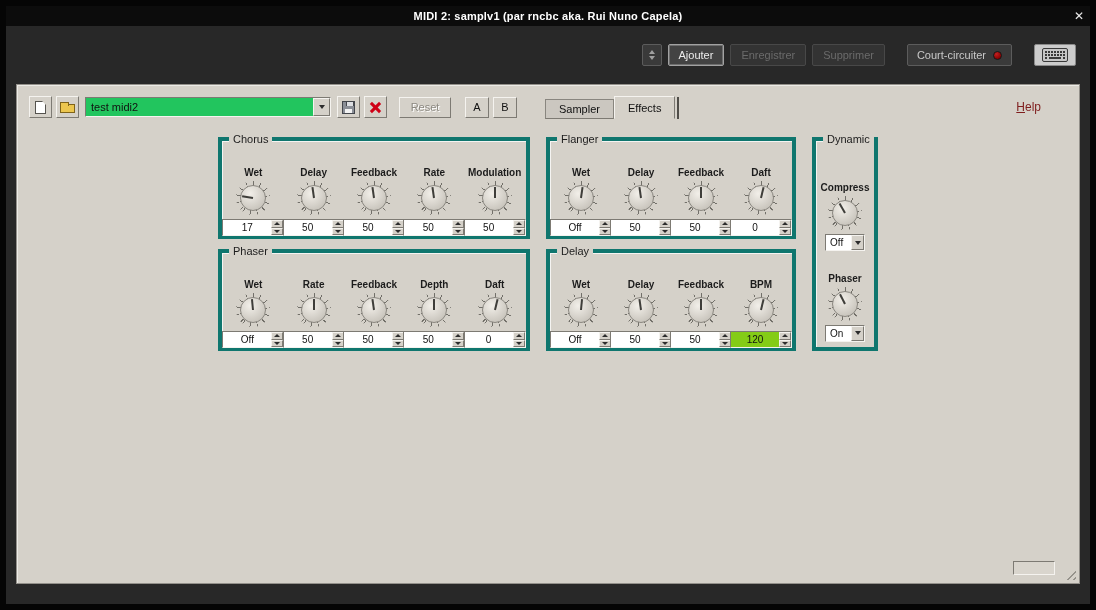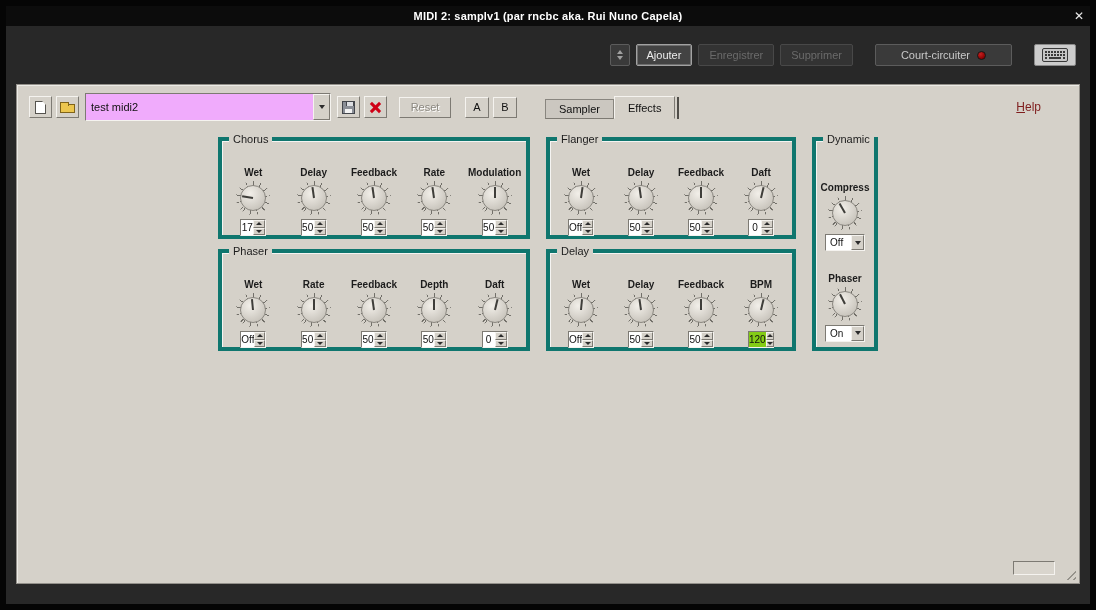--- a/index.html
+++ b/index.html
@@ -16,21 +16,21 @@
   
   .bodyarea { flex:1; background:#282828; display:flex; flex-direction:column; }
 
   .top-toolbar { height:58px; display:flex; align-items:center; justify-content:flex-end; padding-right:14px; gap:6px; }
   .dbtn { background:#3a3a3a; border:1px solid #5c5c5c; border-radius:2px; color:#c9c9c9; font-size:11px; height:22px; padding:0 10px; display:flex; align-items:center; justify-content:center; white-space:nowrap; }
   .dbtn.focused { background:#434343; border-color:#a2a2a2; box-shadow:inset 0 0 0 1px #6e6e6e; color:#ececec; }
   .dbtn.disabled { color:#6b6b6b; border-color:#484848; background:#333333; }
   .stepper { width:20px; padding:0; flex-direction:column; gap:2px; }
   .tri-up { width:0; height:0; border-left:3px solid transparent; border-right:3px solid transparent; border-bottom:4px solid #a0a0a0; }
   .tri-dn { width:0; height:0; border-left:3px solid transparent; border-right:3px solid transparent; border-top:4px solid #a0a0a0; }
-  .bypass { margin-left:16px; gap:7px; padding:0 25px;justify-content:center; }
+  .bypass { margin-left:16px; gap:7px; padding:0 9px;justify-content:center; }
   .led { width:9px; height:9px; border-radius:50%; border:1px solid #171717; }
   .kb-btn { margin-left:16px; width:42px; height:22px; background:#cccccc; border:1px solid #8a8a8a; border-radius:2px; display:flex; align-items:center; justify-content:center; padding:0; }
 
   
   .main-panel { flex:1; margin:0 10px 20px; background:#d5d1c9; border:1px solid #93908a; box-shadow:inset 1px 1px 0 #ecebe6; padding:10px 12px; display:flex; flex-direction:column; position:relative; }
 
   .preset-row { display:flex; align-items:center; gap:4px; height:24px; }
   .tbtn { width:23px; height:22px; background:#d5d1c9; border:1px solid; border-color:#f5f3ef #7d7a73 #7d7a73 #f5f3ef; display:flex; align-items:center; justify-content:center; flex:none; }
 
   .icon-page { width:11px; height:13px; background:#ffffff; border:1px solid #55534e; position:relative; }
@@ -38,21 +38,21 @@
   .icon-folder { width:15px; height:9px; background:#ecc64f; border:1px solid #80641a; position:relative; margin-top:3px; }
   .icon-folder::before { content:""; position:absolute; top:-3px; left:-1px; width:7px; height:3px; background:#ecc64f; border:1px solid #80641a; border-bottom:none; }
   .icon-floppy { width:13px; height:13px; background:#8a8e96; border:1px solid #43464c; position:relative; }
   .icon-floppy::before { content:""; position:absolute; top:0; left:3px; width:6px; height:4px; background:#dcdee2; border-left:1px solid #43464c; border-right:1px solid #43464c; }
   .icon-floppy::after { content:""; position:absolute; bottom:0; left:2px; width:7px; height:4px; background:#f2f2f2; }
   .icon-x { position:relative; width:13px; height:13px; }
   .icon-x::before,.icon-x::after { content:""; position:absolute; left:0; top:5px; width:13px; height:3px; background:#cf0016; }
   .icon-x::before { transform:rotate(45deg); }
   .icon-x::after { transform:rotate(-45deg); }
 
-  .preset-combo { width:246px; height:28px; background:#f0abfc; border:1px solid; border-color:#7d7a73 #f5f3ef #f5f3ef #7d7a73; display:flex; align-items:stretch; margin:0 2px; }
+  .preset-combo { width:246px; height:20px; background:#22c55e; border:1px solid; border-color:#7d7a73 #f5f3ef #f5f3ef #7d7a73; display:flex; align-items:stretch; margin:0 2px; }
   .preset-combo .val { flex:1; font-size:11px; display:flex; align-items:center; padding-left:5px; color:#111; }
   .combo-arrow { width:17px; background:#d5d1c9; border:1px solid; border-color:#f5f3ef #7d7a73 #7d7a73 #f5f3ef; display:flex; align-items:center; justify-content:center; }
   .dn-tri { width:0; height:0; border-left:3px solid transparent; border-right:3px solid transparent; border-top:4px solid #2c2c2c; }
 
   .btn { height:21px; background:#d5d1c9; border:1px solid; border-color:#f5f3ef #7d7a73 #7d7a73 #f5f3ef; font-size:11px; color:#111; display:flex; align-items:center; justify-content:center; flex:none; }
   .btn.disabled { color:#8c8981; text-shadow:1px 1px 0 #ffffff; }
   .reset { width:52px; margin-left:8px; }
   .ab { width:24px; }
   .ab.first { margin-left:10px; }
 
@@ -72,21 +72,21 @@
   .group.dynamic { grid-column:3; grid-row:1 / span 2; }
   .group.dynamic .knob-row { flex-direction:column; align-items:center; justify-content:space-evenly; padding-top:4px; }
 
   .knob-unit { display:flex; flex-direction:column; align-items:center; width:58px; }
   .knob-label { font-size:10px; font-weight:bold; color:#1c1c1c; margin-bottom:3px; white-space:nowrap; }
   .knob { position:relative; width:34px; height:34px; margin-bottom:4px; }
   .ticks { position:absolute; inset:0; border-radius:50%; background:repeating-conic-gradient(from -135deg, rgba(96,94,88,.85) 0deg 3deg, transparent 3deg 27deg); }
   .face { position:absolute; inset:4px; border-radius:50%; background:radial-gradient(circle at 38% 32%, #f2efe9, #cbc7bf 72%, #b6b2aa); border:1px solid #8a8780; }
   .needle { position:absolute; left:50%; top:50%; width:2px; height:11px; background:#3f3e3a; transform-origin:50% 100%; }
 
-  .spin { display:flex; width:26px; height:17px; border:1px solid; border-color:#7d7a73 #f5f3ef #f5f3ef #7d7a73; background:#ffffff; }
+  .spin { display:flex; width:62px; height:17px; border:1px solid; border-color:#7d7a73 #f5f3ef #f5f3ef #7d7a73; background:#ffffff; }
   .spin-val { flex:1; font-size:10px; display:flex; align-items:center; justify-content:center; color:#111; }
   .spin-btns { display:flex; flex-direction:column; width:12px; }
   .sb { flex:1; background:#d5d1c9; border:1px solid; border-color:#f5f3ef #7d7a73 #7d7a73 #f5f3ef; display:flex; align-items:center; justify-content:center; }
   .sb.up::after { content:""; width:0; height:0; border-left:3px solid transparent; border-right:3px solid transparent; border-bottom:3px solid #2c2c2c; }
   .sb.dn::after { content:""; width:0; height:0; border-left:3px solid transparent; border-right:3px solid transparent; border-top:3px solid #2c2c2c; }
 
   .combo-sm { display:flex; width:40px; height:17px; border:1px solid; border-color:#7d7a73 #f5f3ef #f5f3ef #7d7a73; background:#ffffff; }
   .combo-sm .cval { flex:1; font-size:10px; display:flex; align-items:center; padding-left:4px; color:#111; }
   .combo-sm .arrow { width:13px; background:#d5d1c9; border:1px solid; border-color:#f5f3ef #7d7a73 #7d7a73 #f5f3ef; display:flex; align-items:center; justify-content:center; }
 

